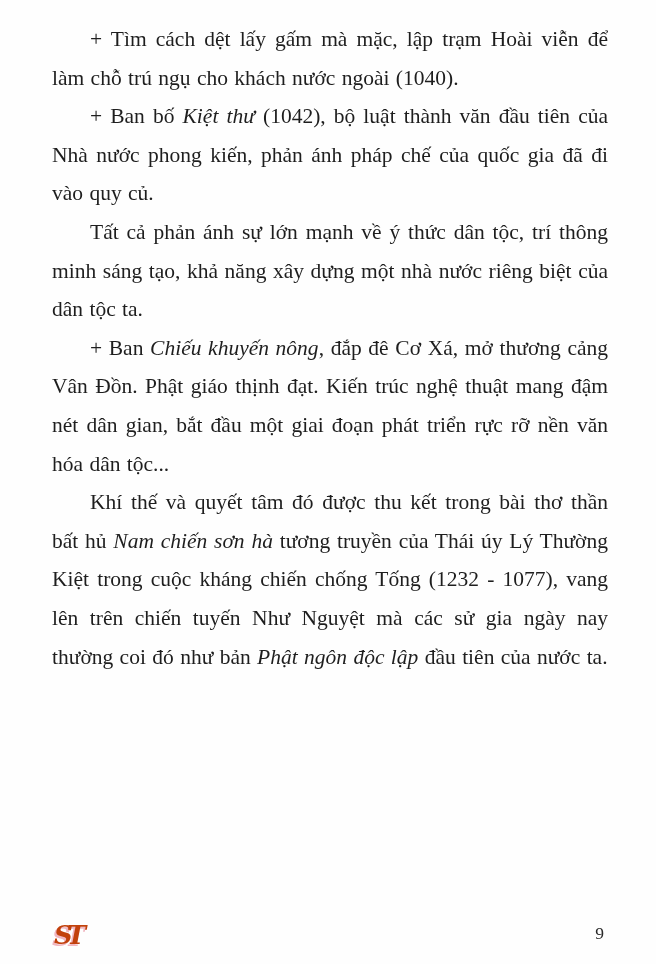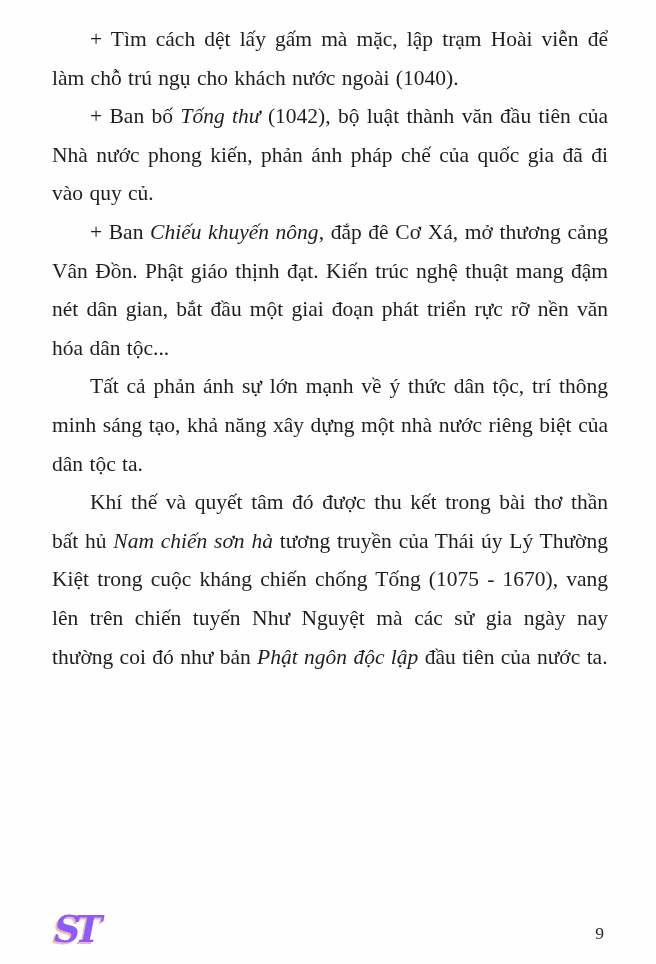--- a/index.html
+++ b/index.html
@@ -41,43 +41,43 @@
     bottom: 0;
     height: 56px;
   }
   .logo {
     position: absolute;
     left: 54px;
     bottom: 16px;
     font-family: "DejaVu Serif", serif;
     font-style: italic;
     font-weight: bold;
-    font-size: 37px;
+    font-size: 26px;
     letter-spacing: -6px;
-    color: #8b5cf6;
+    color: #c2410c;
     text-shadow: -2px 2px 0 #f0b6c0;
     line-height: 1;
   }
   .page-number {
     position: absolute;
     right: 52px;
     bottom: 22px;
     font-size: 17.5px;
     color: #2a2a2a;
     line-height: 1;
   }
 </style>
 </head>
 <body>
 
 <div class="page">
   <div class="text-block">
       <p><span>+ Tìm cách dệt lấy gấm mà mặc, lập trạm Hoài viễn để làm chỗ trú ngụ cho khách nước ngoài (1040).</span></p>
-      <p><span>+ Ban bố </span><i>Tống thư</i><span> (1042), bộ luật thành văn đầu tiên của Nhà nước phong kiến, phản ánh pháp chế của quốc gia đã đi vào quy củ.</span></p>
+      <p><span>+ Ban bố </span><i>Kiệt thư</i><span> (1042), bộ luật thành văn đầu tiên của Nhà nước phong kiến, phản ánh pháp chế của quốc gia đã đi vào quy củ.</span></p>
+      <p><span>Tất cả phản ánh sự lớn mạnh về ý thức dân tộc, trí thông minh sáng tạo, khả năng xây dựng một nhà nước riêng biệt của dân tộc ta.</span></p>
       <p><span>+ Ban </span><i>Chiếu khuyến nông</i><span>, đắp đê Cơ Xá, mở thương cảng Vân Đồn. Phật giáo thịnh đạt. Kiến trúc nghệ thuật mang đậm nét dân gian, bắt đầu một giai đoạn phát triển rực rỡ nền văn hóa dân tộc...</span></p>
-      <p><span>Tất cả phản ánh sự lớn mạnh về ý thức dân tộc, trí thông minh sáng tạo, khả năng xây dựng một nhà nước riêng biệt của dân tộc ta.</span></p>
-      <p><span>Khí thế và quyết tâm đó được thu kết trong bài thơ thần bất hủ </span><i>Nam chiến sơn hà</i><span> tương truyền của Thái úy Lý Thường Kiệt trong cuộc kháng chiến chống Tống (1075 - 1670), vang lên trên chiến tuyến Như Nguyệt mà các sử gia ngày nay thường coi đó như bản </span><i>Phật ngôn độc lập</i><span> đầu tiên của nước ta.</span></p>
+      <p><span>Khí thế và quyết tâm đó được thu kết trong bài thơ thần bất hủ </span><i>Nam chiến sơn hà</i><span> tương truyền của Thái úy Lý Thường Kiệt trong cuộc kháng chiến chống Tống (1232 - 1077), vang lên trên chiến tuyến Như Nguyệt mà các sử gia ngày nay thường coi đó như bản </span><i>Phật ngôn độc lập</i><span> đầu tiên của nước ta.</span></p>
     </div>
   <div class="footer">
     <span class="logo">ST</span>
     <span class="page-number">9</span>
   </div>
 </div>
 
 </body></html>

